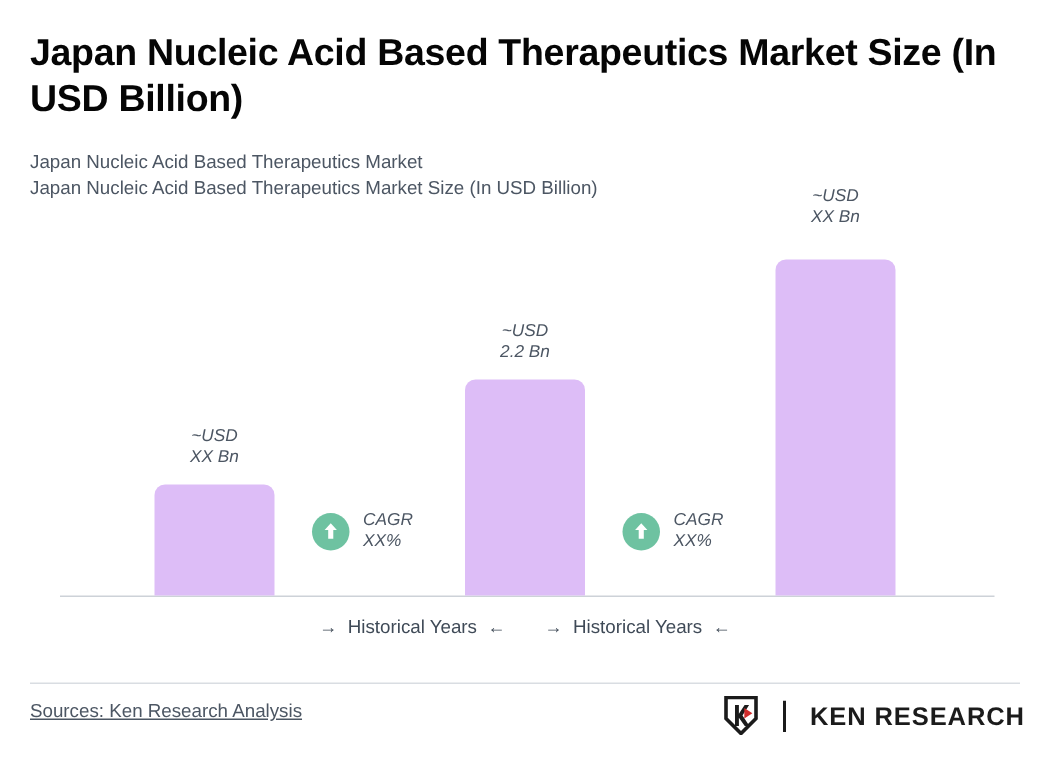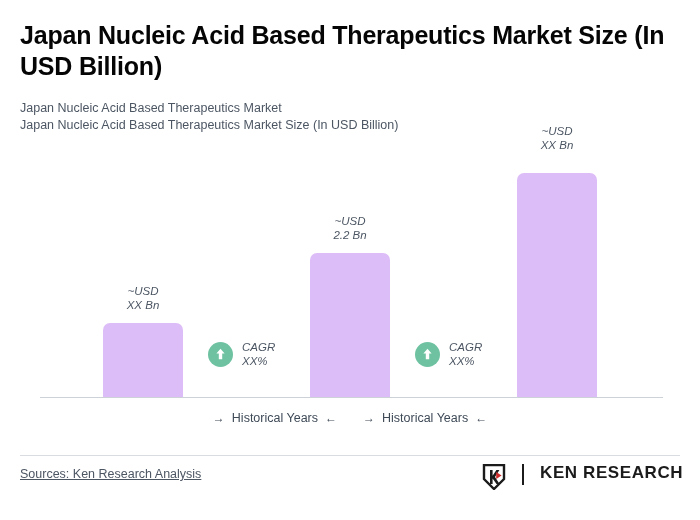--- a/index.html
+++ b/index.html
@@ -150,21 +150,21 @@
     color: #4c5663;
     white-space: nowrap;
     text-decoration: underline;
   }
 
   #brand-logo {
     position: absolute;
     left: 482px;
     top: 462px;
     display: flex;
-    align-items: flex-start;
+    align-items: center;
     gap: 16px;
   }
   #brand-wordmark {
     font-size: 17px;
     font-weight: bold;
     letter-spacing: 0.6px;
     color: #1b1b1b;
     line-height: 1;
     position: relative;
   }

